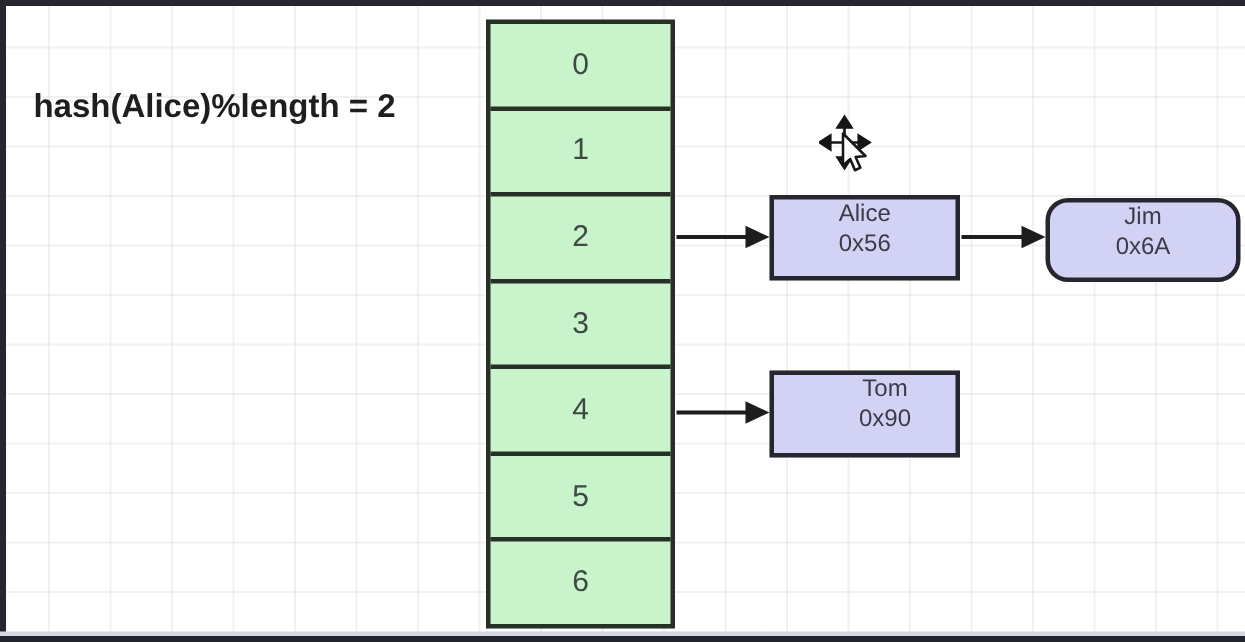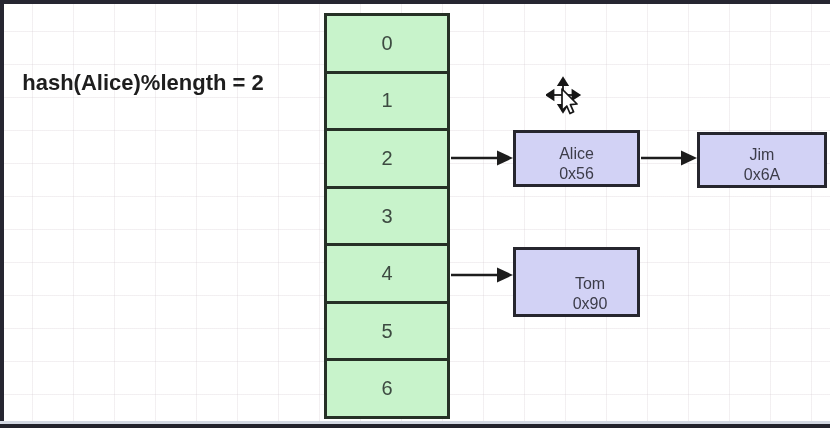--- a/index.html
+++ b/index.html
@@ -14,44 +14,44 @@
     background-position:-9px -2px;
   }
   .edge-top{position:absolute;left:0;top:0;width:830px;height:4px;background:#262631;}
   .edge-left{position:absolute;left:0;top:0;width:4px;height:428px;background:#262631;}
   .edge-bottom{position:absolute;left:0;bottom:0;width:830px;height:7px;
     background:linear-gradient(to bottom,#d3d8e2 0 3px,#23232c 3px 7px);}
   
   .formulas{
     position:absolute;left:4px;top:57px;width:278px;
     text-align:center;font-weight:bold;font-size:22px;line-height:27px;
-    color:#1e1e1e;letter-spacing:0px;margin-top:12px;
+    color:#1e1e1e;letter-spacing:0px;
   }
   
   .array{
     position:absolute;left:324px;top:13px;width:126px;height:406px;
     box-sizing:border-box;border:3px solid #263026;background:#c8f3cb;
     display:flex;flex-direction:column;
   }
   .cell{
     flex:1;display:flex;align-items:center;justify-content:center;
     border-bottom:3px solid #263026;
     font-size:20px;color:#3d4a41;
   }
   .cell:last-child{border-bottom:none;}
   
   .node{
     position:absolute;box-sizing:border-box;
     background:#d2d2f5;border:3px solid #26262e;
-    display:flex;flex-direction:column;align-items:center;justify-content:flex-end;
+    display:flex;flex-direction:column;align-items:center;justify-content:flex-start;
     font-size:16px;line-height:20px;color:#3c3c49;
   }
   .node-alice{left:513px;top:130px;width:127px;height:57px;}
-  .node-jim{left:697px;top:132px;width:130px;height:56px;}
-  .node-tom{left:513px;top:247px;width:127px;height:70px;padding-left:27px;}
+  .node-jim{left:697px;top:132px;width:130px;height:56px;border-radius:15px;}
+  .node-tom{left:513px;top:247px;width:127px;height:58px;padding-left:27px;}
   .arrows{position:absolute;left:0;top:0;width:830px;height:428px;pointer-events:none;}
   .cursor{position:absolute;left:546px;top:76px;width:40px;height:48px;pointer-events:none;}
 </style>
 </head>
 <body>
 
 <div class="edge-top"></div>
 <div class="edge-left"></div>
 <div class="edge-bottom"></div>
 

